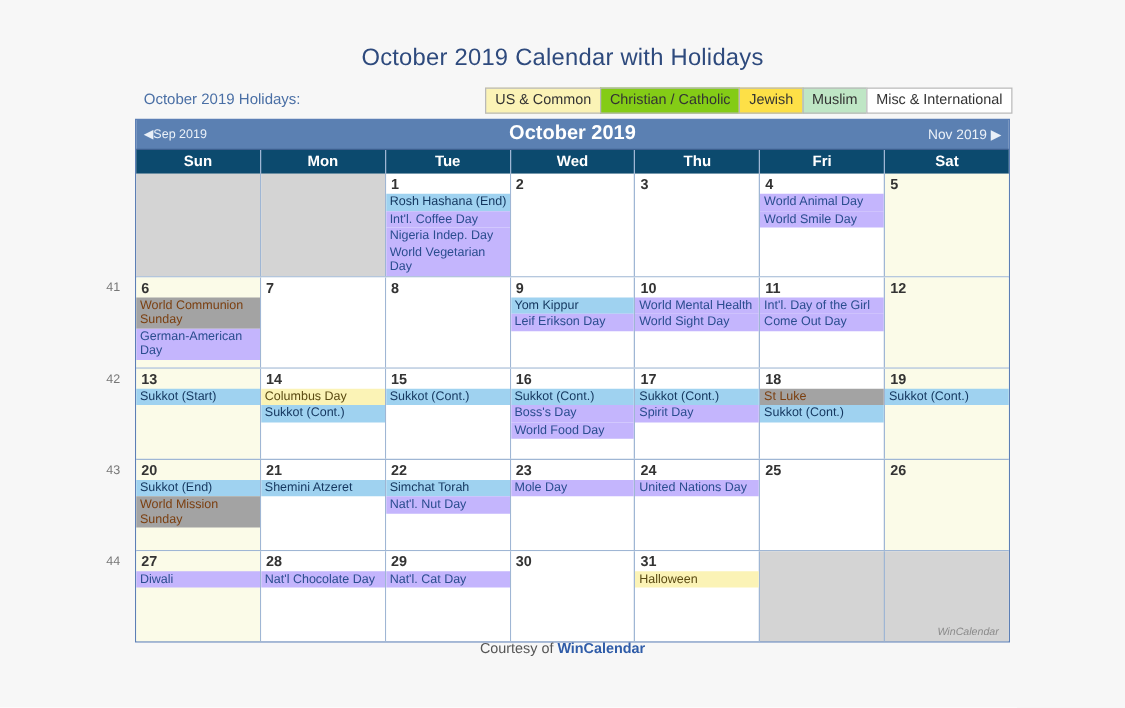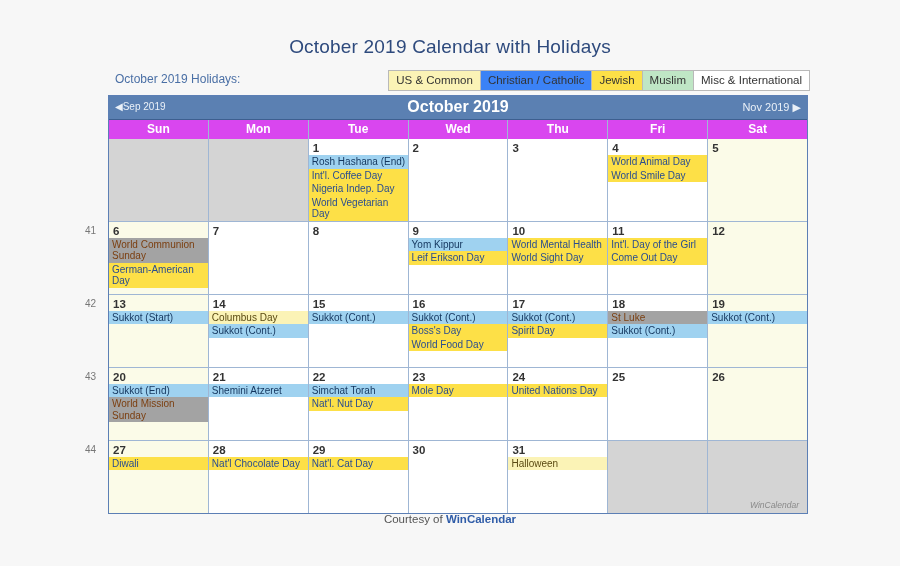--- a/index.html
+++ b/index.html
@@ -51,21 +51,21 @@
   .calhead .mon{
     position:absolute;left:0;right:0;top:2px;text-align:center;
     font-size:16px;font-weight:bold;color:#ffffff;
   }
   .calhead .prev{
     position:absolute;left:6px;top:5px;font-size:10px;color:#eaf0f8;
   }
   .calhead .next{
     position:absolute;right:6px;top:5px;font-size:11px;color:#eaf0f8;
   }
-  .dowrow{display:flex;background:#d946ef;}
+  .dowrow{display:flex;background:#0c4a6e;}
   .dow{
     flex:1 1 0;
     text-align:center;
     font-size:12px;font-weight:bold;color:#fff;
     padding:2px 0 3px 0;
     border-right:1px solid #9fb6d4;
     box-sizing:border-box;
   }
   .dow:last-child{border-right:none;}
 
@@ -94,21 +94,21 @@
     font-size:10px;
     line-height:11.5px;
     padding:1px 2px 1px 3px;
     margin:0;
     color:#2a4d8f;
     white-space:normal;
     word-wrap:break-word;
   }
   .ev.jewish{background:#9fd2f0;color:#14365e;}
   .ev.christian{background:#a3a3a3;color:#7b3f10;}
-  .ev.misc{background:#fde047;color:#2a4d8f;}
+  .ev.misc{background:#c4b5fd;color:#2a4d8f;}
   .ev.common{background:#fbf3b6;color:#5a4a12;}
 
   .wk{
     position:absolute;
     left:-24px;
     font-size:10px;color:#777;text-align:center;
   }
 
   .watermark{
     position:absolute;right:8px;bottom:3px;
@@ -125,21 +125,21 @@
 <body>
 
 <div class="page">
 
   <div class="title">October 2019 Calendar with Holidays</div>
 
   <div class="legendrow">
     <div class="legend-label">October 2019 Holidays:</div>
     <div class="legend-items">
         <div class="legend-item" style="background: rgb(251, 243, 182);">US &amp; Common</div>
-        <div class="legend-item" style="background: #3b82f6;">Christian / Catholic</div>
+        <div class="legend-item" style="background: #84cc16;">Christian / Catholic</div>
         <div class="legend-item" style="background: #fde047;">Jewish</div>
         <div class="legend-item" style="background: rgb(191, 230, 197);">Muslim</div>
         <div class="legend-item" style="background: rgb(255, 255, 255);">Misc &amp; International</div>
       </div>
   </div>
 
   <div class="cal">
     <div class="calhead">
       <div class="prev">◀Sep 2019</div>
       <div class="mon">October 2019</div>

